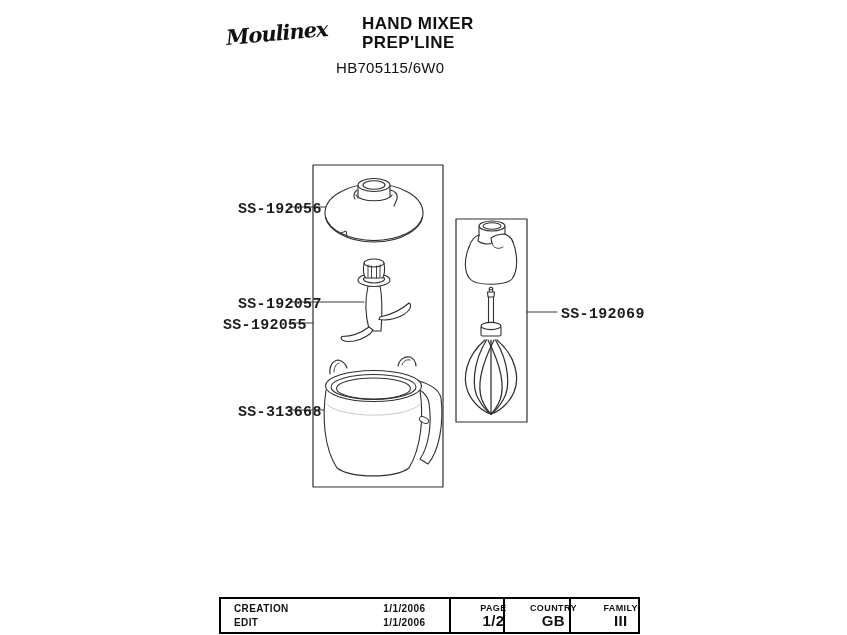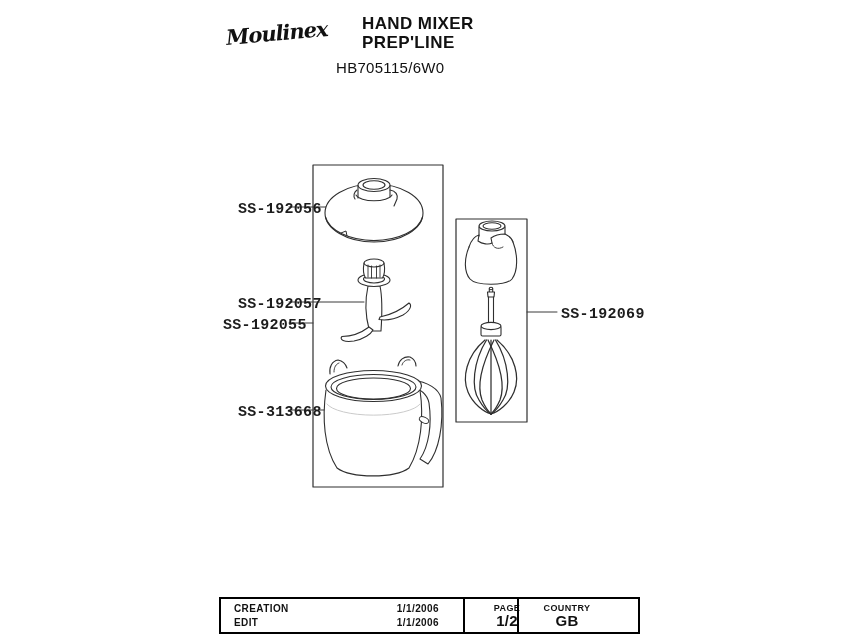--- a/index.html
+++ b/index.html
@@ -164,15 +164,19 @@
       </div>
     </div>
     <div class="ft-cell" id="ft-page">
       <div class="ft-head">PAGE</div>
       <div class="ft-value">1/2</div>
     </div>
     <div class="ft-cell" id="ft-country">
       <div class="ft-head">COUNTRY</div>
       <div class="ft-value">GB</div>
     </div>
+    <div class="ft-cell" id="ft-family">
+      <div class="ft-head">FAMILY</div>
+      <div class="ft-value">III</div>
+    </div>
   </div>
 
 </div>
 
 </body></html>

